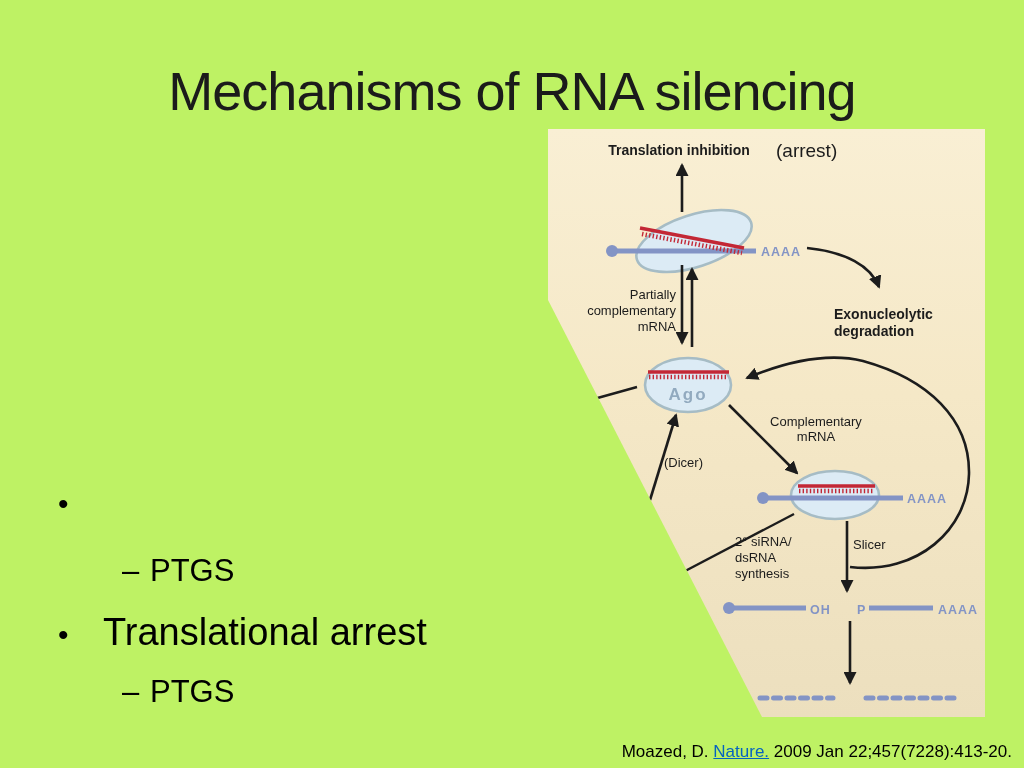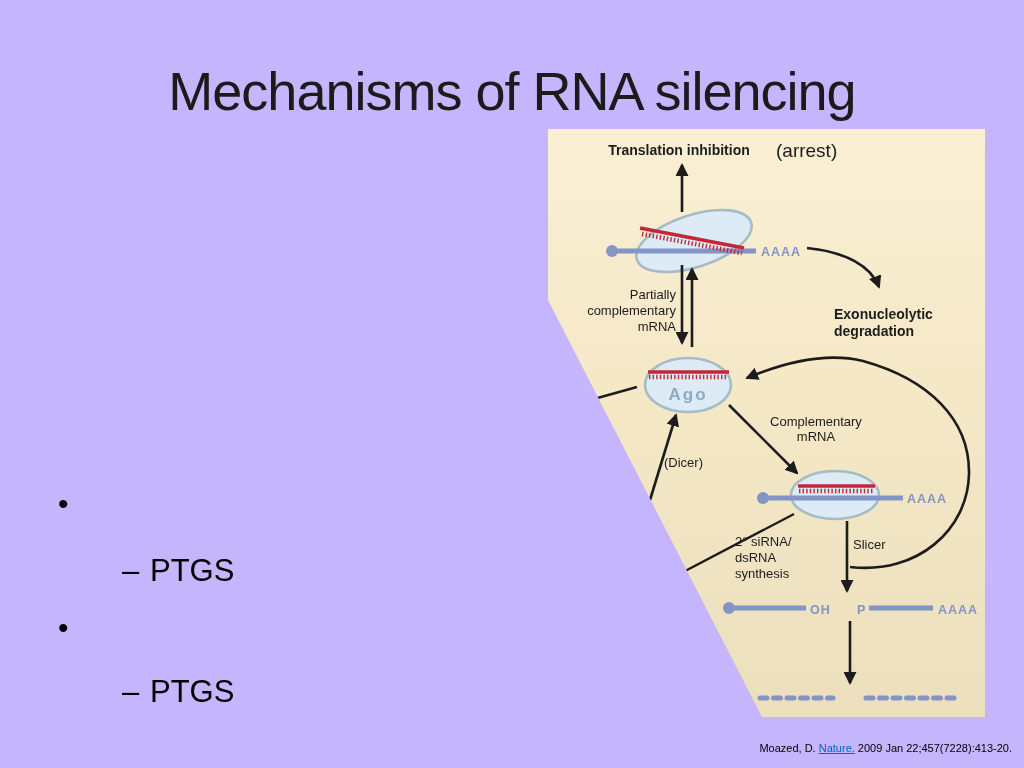--- a/index.html
+++ b/index.html
@@ -1,20 +1,20 @@
 <!DOCTYPE html>
 <html><head>
 <meta charset="utf-8">
 <style>
   html,body{margin:0;padding:0;}
   body{
     width:1024px;height:768px;overflow:hidden;background:#ffffff;
     font-family:"Liberation Sans",sans-serif;position:relative;
   }
-  .slide{position:absolute;inset:0;width:1024px;height:768px;background:#c4b5fd;}
+  .slide{position:absolute;inset:0;width:1024px;height:768px;background:#bef264;}
 
   
   .slide-title{
     position:absolute;top:62px;left:0;width:1024px;text-align:center;
     font-size:54px;font-weight:400;color:#1b1b1b;letter-spacing:-1px;line-height:1.1;
   }
 
   
   .bullets{position:absolute;left:0;top:0;width:560px;color:#000;}
   .b-row{position:absolute;display:flex;align-items:baseline;white-space:nowrap;}
@@ -43,21 +43,21 @@
   .redteeth{stroke:#c32735;stroke-width:4.6;fill:none;stroke-dasharray:1.4 2.2;}
 
   .dtext{font-family:"Liberation Sans",sans-serif;font-size:13px;fill:#1c1c1c;}
   .dbold{font-family:"Liberation Sans",sans-serif;font-size:14px;font-weight:bold;fill:#1c1c1c;}
   .arrest-text{font-family:"Liberation Sans",sans-serif;font-size:19px;fill:#1c1c1c;}
   .bluetext{font-family:"Liberation Sans",sans-serif;font-size:12.5px;font-weight:bold;fill:#8394c5;letter-spacing:1px;}
   .agotext{font-family:"Liberation Sans",sans-serif;font-size:17px;font-weight:bold;fill:#92aabf;letter-spacing:2px;}
 
   
   .citation{
-    position:absolute;right:12px;top:742px;font-size:11px;color:#000;
+    position:absolute;right:12px;top:742px;font-size:17px;color:#000;
     white-space:nowrap;
   }
   .citation a{color:#0563c1;text-decoration:underline;cursor:pointer;}
 </style>
 </head>
 <body>
 
 <div class="slide">
 
   <div class="slide-title">Mechanisms of RNA silencing</div>
@@ -65,20 +65,21 @@
   <div class="bullets">
     <div class="b-row b1 row-1">
       <span class="marker">•</span>
     </div>
     <div class="b-row b2 row-2">
       <span class="marker">–</span>
       <span>PTGS</span>
     </div>
     <div class="b-row b1 row-3">
       <span class="marker">•</span>
+      <span>Translational arrest</span>
     </div>
     <div class="b-row b2 row-4">
       <span class="marker">–</span>
       <span>PTGS</span>
     </div>
   </div>
 
   <div class="diagram">
     <svg width="437" height="588" viewBox="0 0 437 588">
       <defs>

